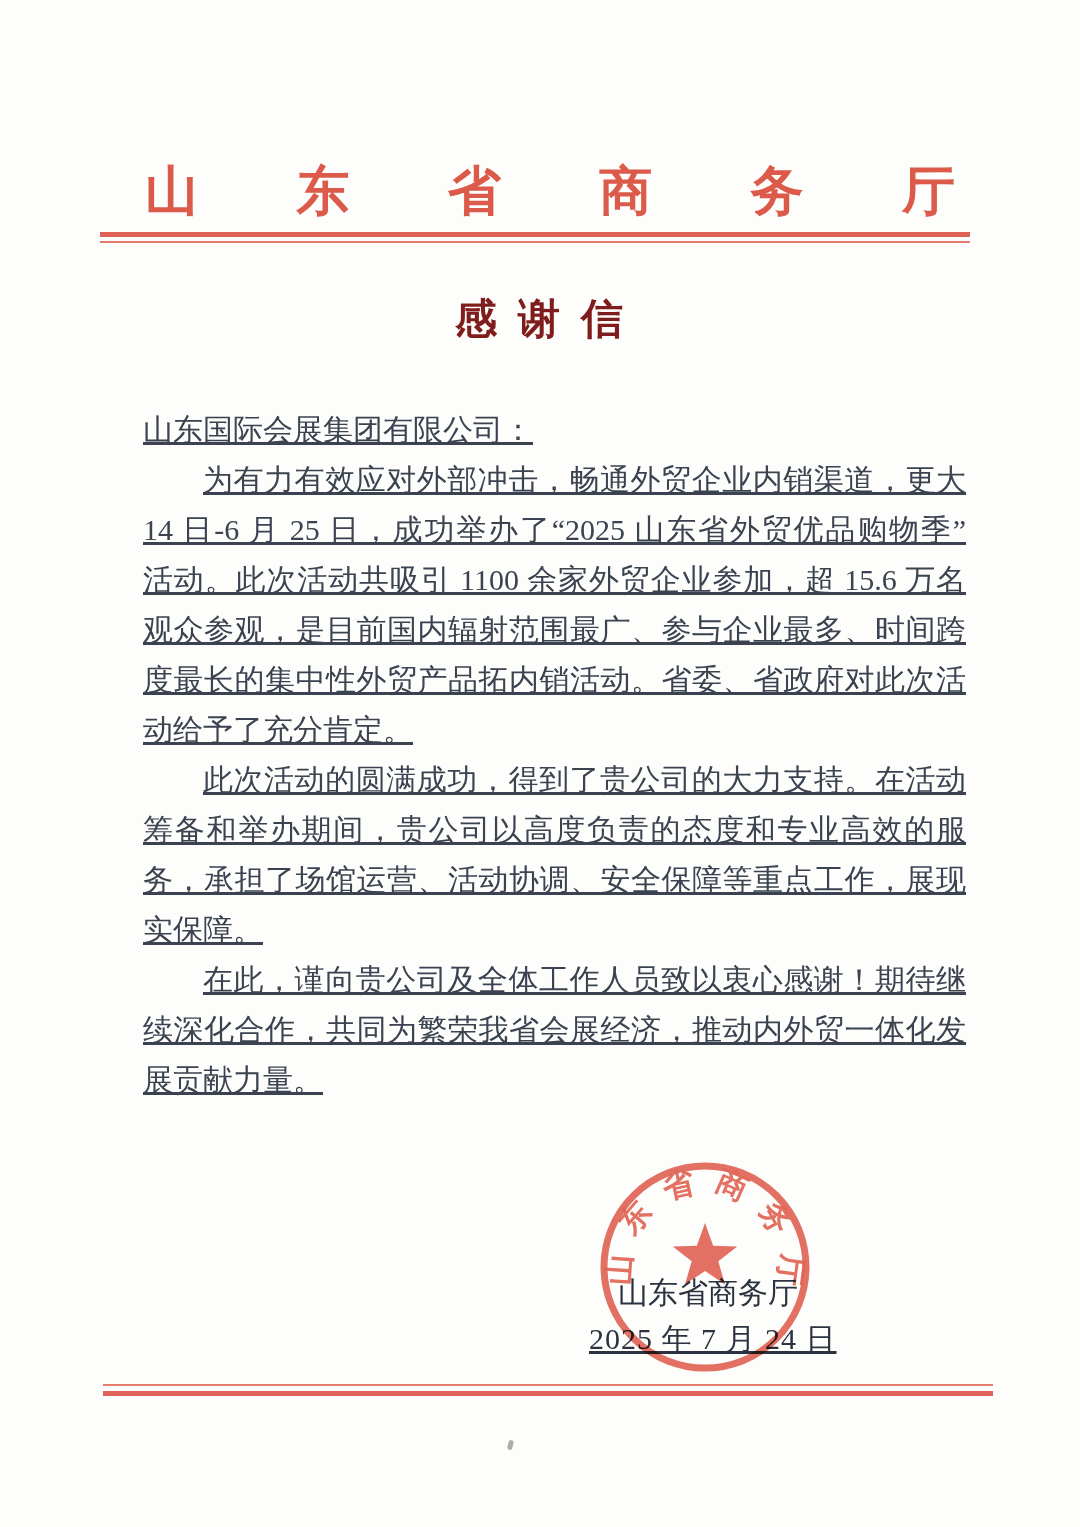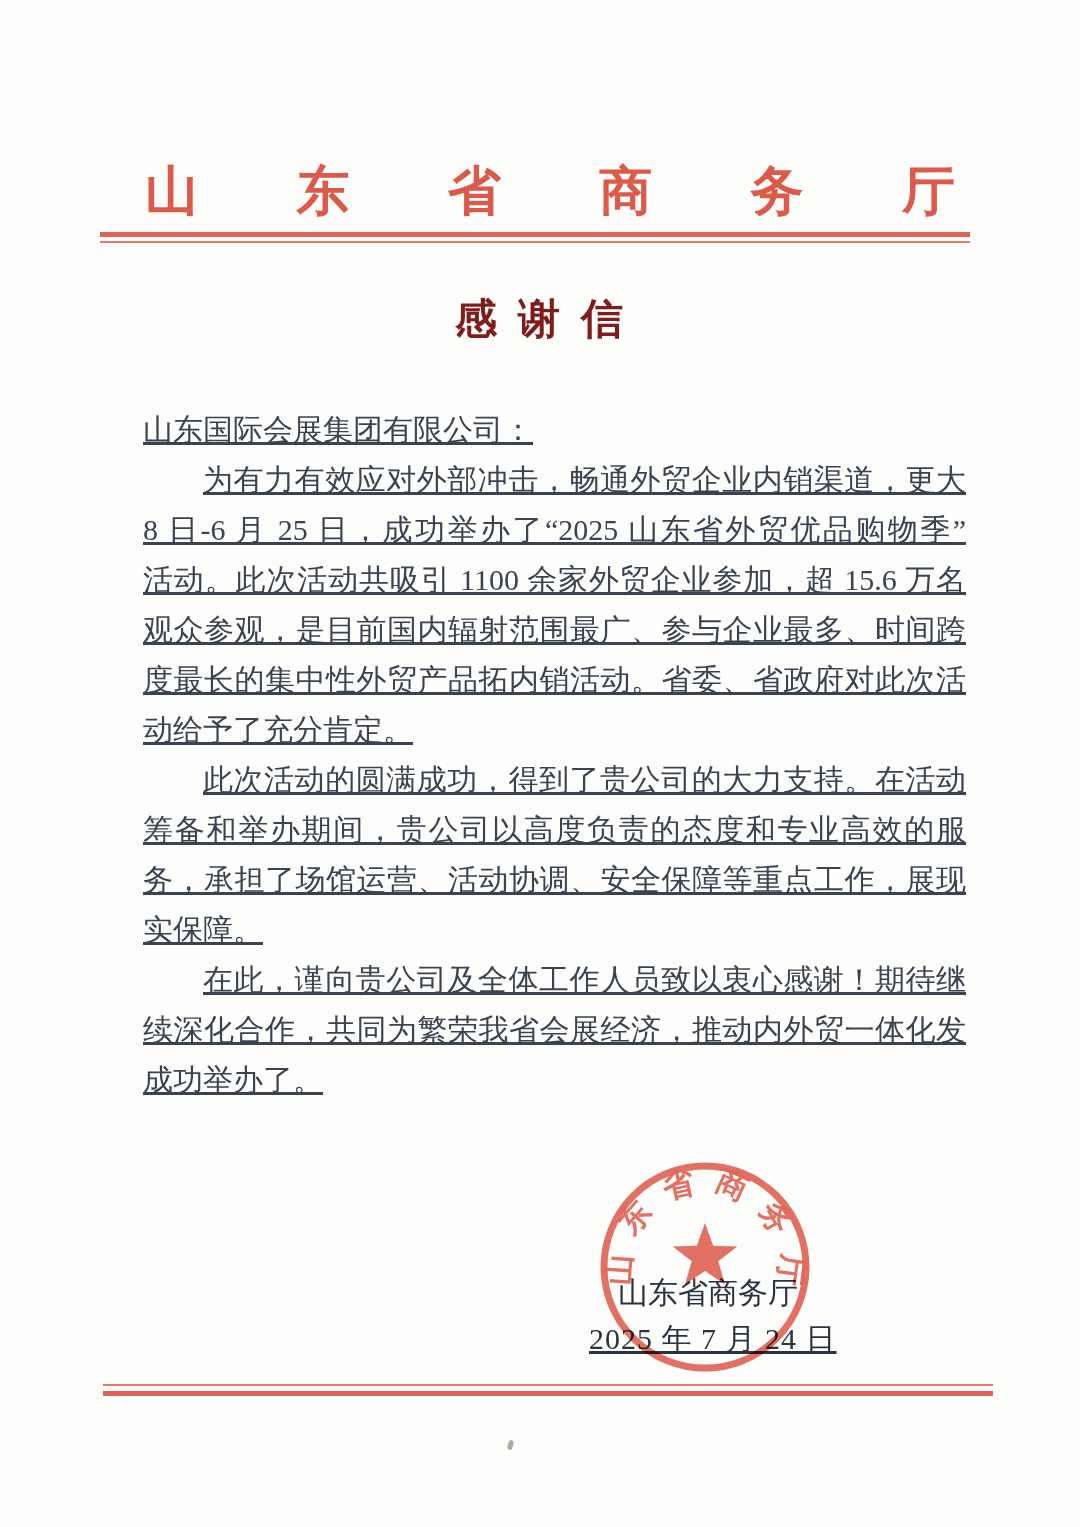--- a/index.html
+++ b/index.html
@@ -66,32 +66,32 @@
   </div>
 
   <div class="rule rule-h-thick"></div>
   <div class="rule rule-h-thin"></div>
 
   <div class="letter-title">感谢信</div>
 
   <div class="letter-body">
     <div class="line">山东国际会展集团有限公司：</div>
     <div class="line indent fill">为有力有效应对外部冲击，畅通外贸企业内销渠道，更大</div>
-    <div class="line fill">8 日-6 月 25 日，成功举办了“2025 山东省外贸优品购物季”</div>
+    <div class="line fill">14 日-6 月 25 日，成功举办了“2025 山东省外贸优品购物季”</div>
     <div class="line fill">活动。此次活动共吸引 1100 余家外贸企业参加，超 15.6 万名</div>
     <div class="line fill">观众参观，是目前国内辐射范围最广、参与企业最多、时间跨</div>
     <div class="line fill">度最长的集中性外贸产品拓内销活动。省委、省政府对此次活</div>
     <div class="line">动给予了充分肯定。</div>
     <div class="line indent fill">此次活动的圆满成功，得到了贵公司的大力支持。在活动</div>
     <div class="line fill">筹备和举办期间，贵公司以高度负责的态度和专业高效的服</div>
     <div class="line fill">务，承担了场馆运营、活动协调、安全保障等重点工作，展现</div>
     <div class="line">实保障。</div>
     <div class="line indent fill">在此，谨向贵公司及全体工作人员致以衷心感谢！期待继</div>
     <div class="line fill">续深化合作，共同为繁荣我省会展经济，推动内外贸一体化发</div>
-    <div class="line">成功举办了。</div>
+    <div class="line">展贡献力量。</div>
   </div>
 
   <div class="signature">山东省商务厅</div>
   <div class="sign-date">2025 年 7 月 24 日</div>
 
   <svg class="seal" viewBox="0 0 222 222" xmlns="http://www.w3.org/2000/svg">
     <circle cx="111" cy="111" r="101" fill="none" stroke="#e05544" stroke-width="7" opacity="0.92"></circle>
     <polygon points="111,67 119.2,89.7 143.3,90.5 124.3,105.3 131,128.5 111,115 91,128.5 97.7,105.3 78.7,90.5 102.8,89.7" fill="#e05544" opacity="0.92"></polygon>
     <path id="sealArc" d="M 38.6 130.4 A 75 75 0 1 1 183.4 130.4" fill="none"></path>
     <text font-size="31" letter-spacing="17" fill="#e05544" opacity="0.92" font-family="Liberation Serif, DejaVu Serif, serif" font-weight="bold">

